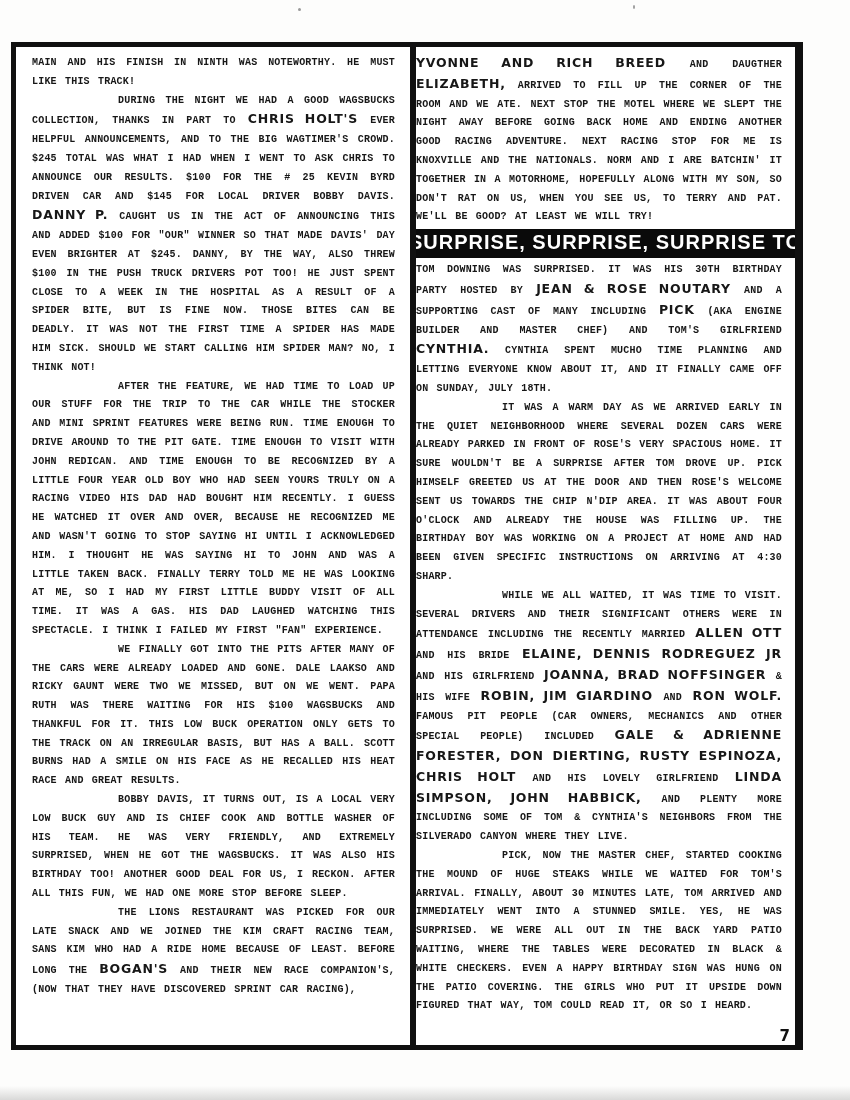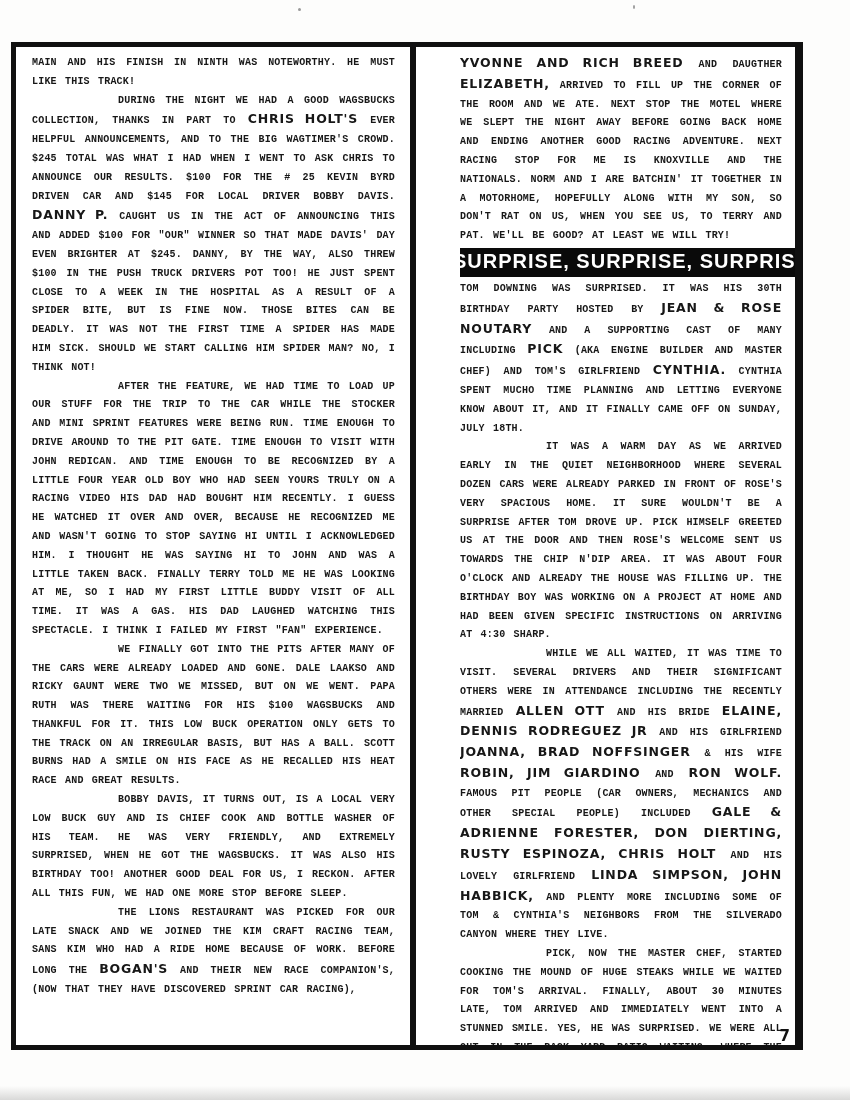--- a/index.html
+++ b/index.html
@@ -17,21 +17,20 @@
   .content-box {
     position: absolute;
     left: 11px;
     top: 42px;
     width: 792px;
     height: 1008px;
     border: 5px solid #101010;
     background: #ffffff;
     display: flex;
     box-sizing: border-box;
-    gap: 44px;
   }
 
   .col {
     box-sizing: border-box;
     overflow: hidden;
     position: relative;
   }
   .col-left {
     width: 400px;
     border-right: 6px solid #101010;
@@ -110,21 +109,21 @@
   <span class="speck speck-3"></span>
 
   <div class="content-box">
 
     <div class="col col-left">
         <p class="para"><span class="">MAIN AND HIS FINISH IN NINTH WAS NOTEWORTHY. HE MUST LIKE THIS TRACK!</span></p>
         <p class="para indent"><span class="">DURING THE NIGHT WE HAD A GOOD WAGSBUCKS COLLECTION, THANKS IN PART TO </span><span class="nm">CHRIS HOLT'S</span><span class=""> EVER HELPFUL ANNOUNCEMENTS, AND TO THE BIG WAGTIMER'S CROWD. $245 TOTAL WAS WHAT I HAD WHEN I WENT TO ASK CHRIS TO ANNOUNCE OUR RESULTS. $100 FOR THE # 25 KEVIN BYRD DRIVEN CAR AND $145 FOR LOCAL DRIVER BOBBY DAVIS. </span><span class="nm">DANNY P.</span><span class=""> CAUGHT US IN THE ACT OF ANNOUNCING THIS AND ADDED $100 FOR "OUR" WINNER SO THAT MADE DAVIS' DAY EVEN BRIGHTER AT $245.  DANNY, BY THE WAY, ALSO THREW $100 IN THE PUSH TRUCK DRIVERS POT TOO! HE JUST SPENT CLOSE TO A WEEK IN THE HOSPITAL AS A RESULT OF A SPIDER BITE, BUT IS FINE NOW. THOSE BITES CAN BE DEADLY.  IT WAS NOT THE FIRST TIME A SPIDER HAS MADE HIM SICK.  SHOULD WE START CALLING HIM SPIDER MAN? NO, I THINK NOT!</span></p>
         <p class="para indent"><span class="">AFTER THE FEATURE, WE HAD TIME TO LOAD UP OUR STUFF FOR THE TRIP TO THE CAR WHILE THE STOCKER AND MINI SPRINT FEATURES WERE BEING RUN. TIME ENOUGH TO DRIVE AROUND TO THE PIT GATE.  TIME ENOUGH TO VISIT WITH JOHN REDICAN. AND TIME ENOUGH TO BE RECOGNIZED BY A LITTLE FOUR YEAR OLD BOY WHO HAD SEEN YOURS TRULY ON A RACING VIDEO HIS DAD HAD BOUGHT HIM RECENTLY.  I GUESS HE WATCHED IT OVER AND OVER, BECAUSE HE RECOGNIZED ME AND WASN'T GOING TO STOP SAYING HI UNTIL I ACKNOWLEDGED HIM.  I THOUGHT HE WAS SAYING HI TO JOHN AND WAS A LITTLE TAKEN BACK. FINALLY TERRY TOLD ME HE WAS LOOKING AT ME, SO I HAD MY FIRST LITTLE BUDDY VISIT OF ALL TIME. IT WAS A GAS. HIS DAD LAUGHED WATCHING THIS SPECTACLE. I THINK I FAILED MY FIRST "FAN" EXPERIENCE.</span></p>
         <p class="para indent"><span class="">WE FINALLY GOT INTO THE PITS AFTER MANY OF THE CARS WERE ALREADY LOADED AND GONE. DALE LAAKSO AND RICKY GAUNT WERE TWO WE MISSED, BUT ON WE WENT.  PAPA RUTH WAS THERE WAITING FOR HIS $100 WAGSBUCKS AND THANKFUL FOR IT.  THIS LOW BUCK OPERATION ONLY GETS TO THE TRACK ON AN IRREGULAR BASIS, BUT HAS A BALL. SCOTT BURNS HAD A SMILE ON HIS FACE AS HE RECALLED HIS HEAT RACE AND GREAT RESULTS.</span></p>
         <p class="para indent"><span class="">BOBBY DAVIS, IT TURNS OUT, IS A LOCAL VERY LOW BUCK GUY AND IS CHIEF COOK AND BOTTLE WASHER OF HIS TEAM. HE WAS VERY FRIENDLY, AND EXTREMELY SURPRISED, WHEN HE GOT THE WAGSBUCKS. IT WAS ALSO HIS BIRTHDAY TOO! ANOTHER GOOD DEAL FOR US, I RECKON. AFTER ALL THIS FUN, WE HAD ONE MORE STOP BEFORE SLEEP.</span></p>
-        <p class="para indent"><span class="">THE LIONS RESTAURANT WAS PICKED FOR OUR LATE SNACK AND WE JOINED THE KIM CRAFT RACING TEAM, SANS KIM WHO HAD A RIDE HOME BECAUSE OF WORK. BEFORE LONG THE </span><span class="nm">BOGAN'S</span><span class=""> AND THEIR NEW RACE COMPANION'S, (NOW THAT THEY HAVE DISCOVERED SPRINT CAR RACING),</span></p>
+        <p class="para indent"><span class="">THE LIONS RESTAURANT WAS PICKED FOR OUR LATE SNACK AND WE JOINED THE KIM CRAFT RACING TEAM, SANS KIM WHO HAD A RIDE HOME BECAUSE OF LEAST. BEFORE LONG THE </span><span class="nm">BOGAN'S</span><span class=""> AND THEIR NEW RACE COMPANION'S, (NOW THAT THEY HAVE DISCOVERED SPRINT CAR RACING),</span></p>
       </div>
 
     <div class="col col-right">
       <div>
           <p class="para"><span class="nm">YVONNE AND RICH BREED</span><span class=""> AND DAUGTHER </span><span class="nm">ELIZABETH,</span><span class=""> ARRIVED TO FILL UP THE CORNER OF THE ROOM AND WE ATE.  NEXT STOP THE MOTEL WHERE WE SLEPT THE NIGHT AWAY BEFORE GOING BACK HOME AND ENDING ANOTHER GOOD RACING ADVENTURE. NEXT RACING STOP FOR ME IS KNOXVILLE AND THE NATIONALS. NORM AND I ARE BATCHIN' IT TOGETHER IN A MOTORHOME, HOPEFULLY ALONG WITH MY SON, SO DON'T RAT ON US, WHEN YOU SEE US, TO TERRY AND PAT. WE'LL BE GOOD? AT LEAST WE WILL TRY!</span></p>
         </div>
 
       <div class="headline">SURPRISE, SURPRISE, SURPRISE TOM!</div>
 
       <div>

